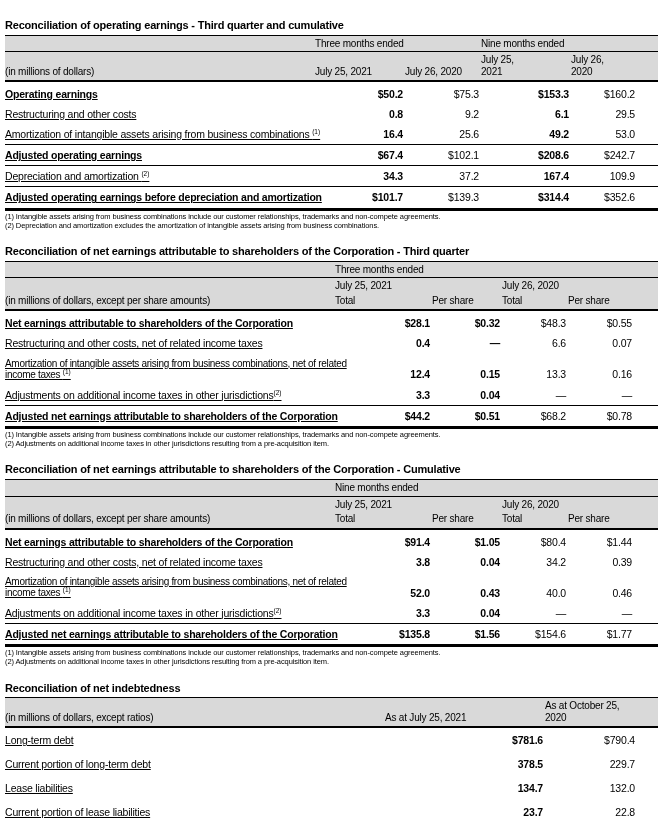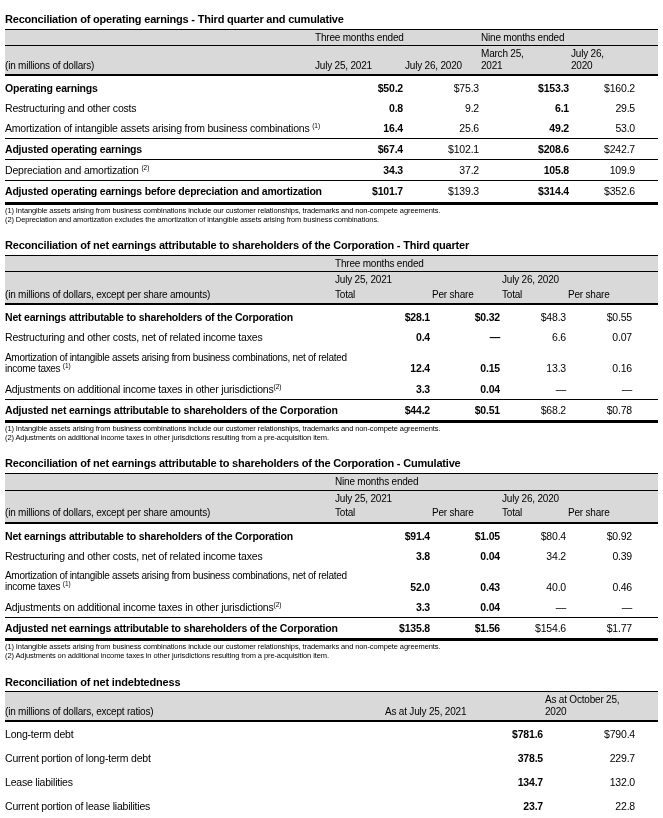--- a/index.html
+++ b/index.html
@@ -3,38 +3,38 @@
 <meta charset="utf-8">
 <style>
   :root { --header_bg:#d9d9d9; --rule:#000000; --ink:#000000; --paper:#ffffff; }
   * { box-sizing:border-box; }
   body {
     margin:0; padding:4px 5px 4px 5px; width:663px; background:var(--paper);
     font-family:"Liberation Sans", sans-serif; font-size:10.5px; color:var(--ink);
     letter-spacing:-0.2px; line-height:1.15;
   }
   .sec-title { font-size:11px; font-weight:bold; margin:15px 0 3px 0; }
-  .sec-title.first { margin-top:9px; }
+  .sec-title.first { margin-top:15px; }
 
   table.t { border-collapse:collapse; table-layout:fixed; width:653px; border-top:1px solid var(--rule); }
   .t thead th { background:var(--header_bg); font-weight:normal; text-align:left; font-size:10px; }
   .hrow-a th { border-bottom:1px solid var(--rule); padding:2px 0 2px 0; }
   .hrow-m th { padding:2px 0 1px 0; }
   .hrow-b th { border-bottom:2px solid var(--rule); vertical-align:bottom; padding:2px 2px 3px 0; }
   .grp { text-align:center; }
   .d { text-align:right; }
   .d21 { padding-right:25px; }
   .num { text-align:right; }
   .b { font-weight:bold; }
   .pre { white-space:pre-line; }
   .unit { vertical-align:bottom; padding-bottom:3px; }
 
   .t tbody td { vertical-align:bottom; padding:4px 2px 4px 0; }
   .t tbody tr.first td { padding-top:6px; }
-  .lbl { white-space:nowrap; }
+  .lbl { white-space:nowrap;text-decoration:underline; }
   .wrap { white-space:pre; letter-spacing:-0.3px; font-size:10px; }
   tr.bb td { border-bottom:1px solid var(--rule); }
   tr.final td { border-bottom:3px solid var(--rule); }
 
   .t1 th:last-child, .t1 td:last-child { padding-right:23px; }
   .tps th:last-child, .tps td:last-child { padding-right:26px; }
   .t4 th:last-child, .t4 td:last-child { padding-right:23px; }
   .t4 th.h20 { padding-right:15px; }
   .t4 tbody td { padding-top:6px; padding-bottom:6px; }
 
@@ -57,21 +57,21 @@
   <thead>
     <tr class="hrow-a">
       <th></th>
       <th colspan="2" class="grp">Three months ended</th>
       <th colspan="2" class="grp">Nine months ended</th>
     </tr>
     <tr class="hrow-b">
       <th class="unit">(in millions of dollars)</th>
       <th class="num b pre">July 25, 2021</th>
       <th class="num pre">July 26, 2020</th>
-      <th class="num b pre">March 25,
+      <th class="num b pre">July 25,
 2021</th>
       <th class="num pre">July 26,
 2020</th>
     </tr>
   </thead>
   <tbody>
     <tr class="first">
       <td class="lbl b">Operating earnings</td>
       <td class="num b">$50.2</td>
       <td class="num">$75.3</td>
@@ -96,21 +96,21 @@
       <td class="lbl b">Adjusted operating earnings</td>
       <td class="num b">$67.4</td>
       <td class="num">$102.1</td>
       <td class="num b">$208.6</td>
       <td class="num">$242.7</td>
     </tr>
     <tr class="bb">
       <td class="lbl"><span>Depreciation and amortization </span><sup>(2)</sup></td>
       <td class="num b">34.3</td>
       <td class="num">37.2</td>
-      <td class="num b">105.8</td>
+      <td class="num b">167.4</td>
       <td class="num">109.9</td>
     </tr>
     <tr class="final">
       <td class="lbl b">Adjusted operating earnings before depreciation and amortization</td>
       <td class="num b">$101.7</td>
       <td class="num">$139.3</td>
       <td class="num b">$314.4</td>
       <td class="num">$352.6</td>
     </tr>
   </tbody>
@@ -217,21 +217,21 @@
       <th class="num">Total</th>
       <th class="num">Per share</th>
     </tr>
   </thead>
   <tbody>
     <tr class="first">
       <td class="lbl b">Net earnings attributable to shareholders of the Corporation</td>
       <td class="num b">$91.4</td>
       <td class="num b">$1.05</td>
       <td class="num">$80.4</td>
-      <td class="num">$0.92</td>
+      <td class="num">$1.44</td>
     </tr>
     <tr>
       <td class="lbl">Restructuring and other costs, net of related income taxes</td>
       <td class="num b">3.8</td>
       <td class="num b">0.04</td>
       <td class="num">34.2</td>
       <td class="num">0.39</td>
     </tr>
     <tr>
       <td class="lbl wrap"><span>Amortization of intangible assets arising from business combinations, net of related

